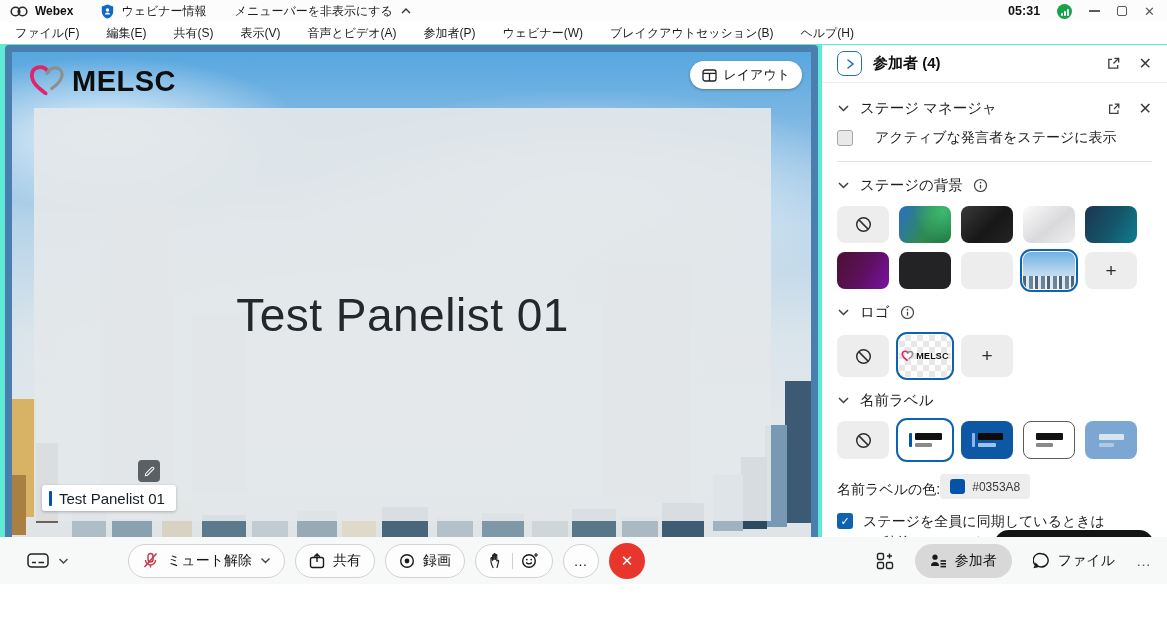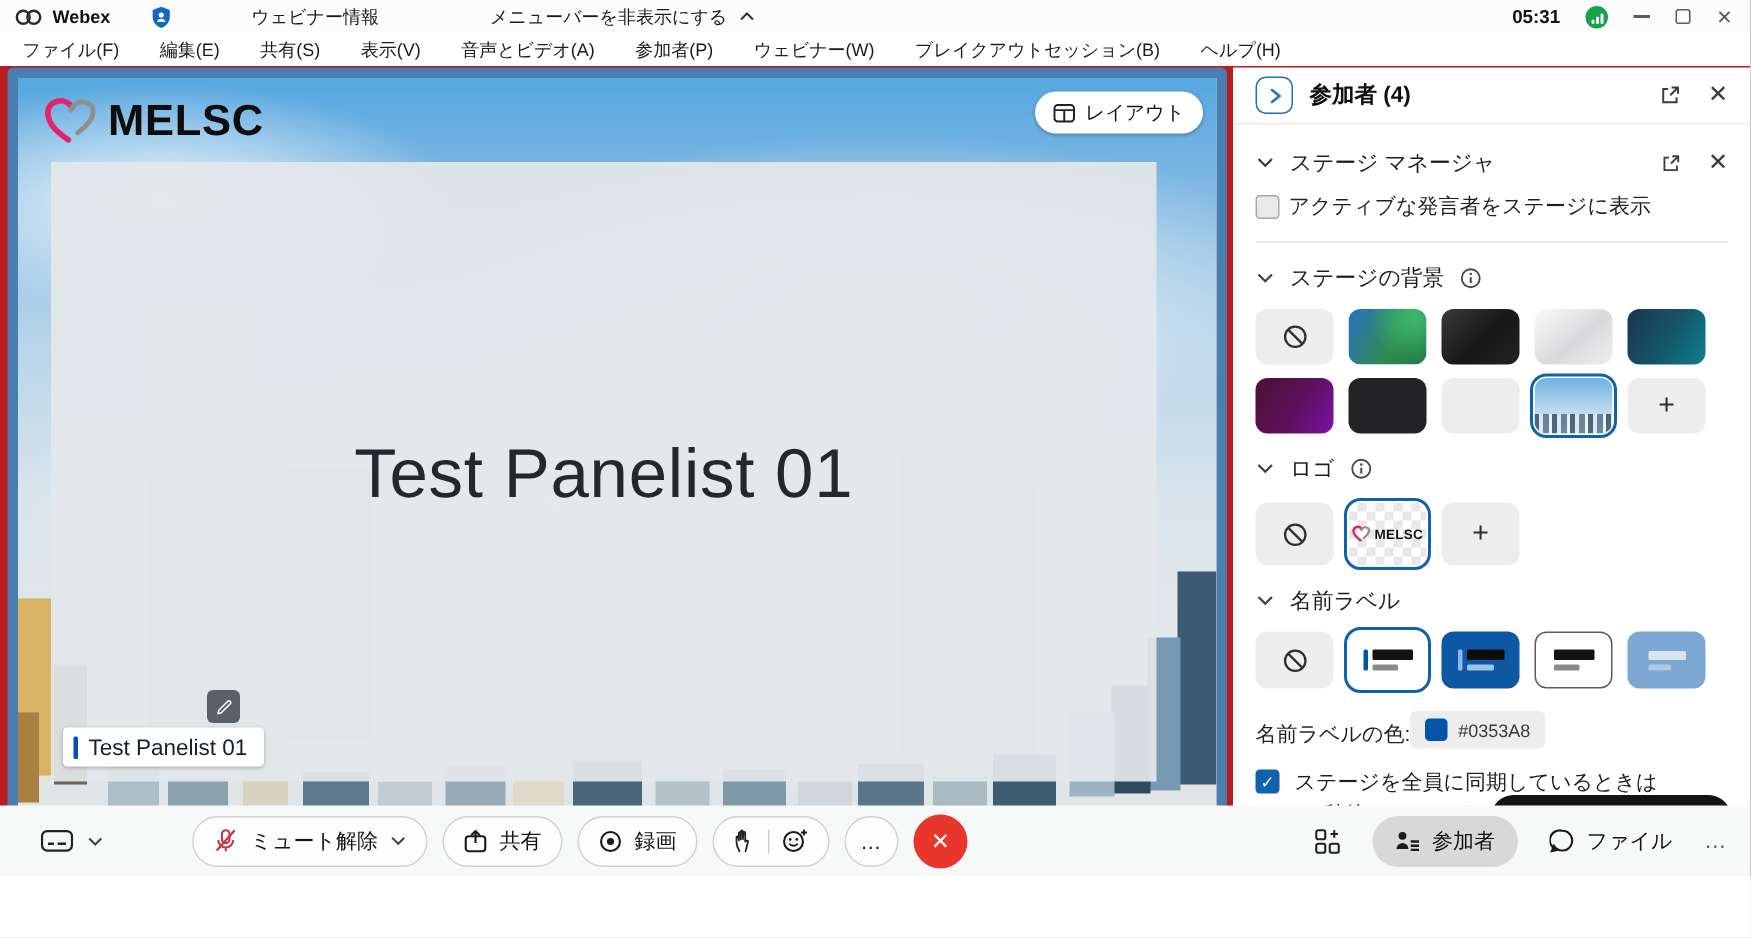--- a/index.html
+++ b/index.html
@@ -1,23 +1,23 @@
 <!DOCTYPE html>
 <html><head>
 <meta charset="utf-8">
 <style>
   * { box-sizing: border-box; margin: 0; padding: 0; }
   html,body { width:1167px; height:625px; }
   body { font-family:"Liberation Sans","DejaVu Sans",sans-serif; color:#1a1a1a; background:#fff; }
-  #app { position:relative; width:1167px; height:584px; background:#b91c1c; overflow:hidden; }
+  #app { position:relative; width:1167px; height:584px; background:#5eead4; overflow:hidden; }
 
   
   .titlebar { position:absolute; top:0; left:0; right:0; height:22px; background:#fcfcfc; display:flex; align-items:center; padding:0 12px 0 10px; font-size:12px; }
   .tb-group { display:flex; align-items:center; gap:7px; margin-right:28px; }
-  .tb-label { color:#1c1c1c;margin-left:46px; }
+  .tb-label { color:#1c1c1c; }
   .tb-bold { font-weight:700; color:#111; }
   .tb-right { margin-left:auto; display:flex; align-items:center; gap:17px; }
   .clock { font-weight:700; color:#111; font-size:12.5px; }
   .net-dot { width:15px; height:15px; border-radius:50%; background:#17a24c; display:flex; align-items:flex-end; justify-content:center; gap:1px; padding-bottom:3px; }
   .net-dot i { display:block; width:2px; background:#fff; border-radius:1px; }
   .win-min { width:11px; height:2px; background:#5a5a5a; }
   .win-max { width:10px; height:10px; border:1.3px solid #5a5a5a; border-radius:2px; }
   .win-close { color:#5a5a5a; font-size:13px; line-height:1; }
 
   
@@ -53,21 +53,21 @@
   
   .panel { position:absolute; left:822px; top:45px; width:345px; height:527px; background:#fff; font-size:14px; color:#1f1f1f; }
   .panel-header { display:flex; align-items:center; gap:11px; height:38px; padding:0 15px; border-bottom:1px solid #ececec; }
   .back-btn { width:25px; height:25px; border:1.5px solid #1f6fc0; border-radius:7px; color:#1f6fc0; display:flex; align-items:center; justify-content:center; flex:none; }
   .panel-title { font-weight:700; font-size:15px; color:#0f0f0f; }
   .hdr-icons { margin-left:auto; display:flex; align-items:center; gap:18px; color:#3d3d3d; }
   .xmark { font-size:16px; color:#3d3d3d; line-height:1; }
 
   .sec-head { display:flex; align-items:center; gap:10px; padding:14px 15px 9px; color:#1d1d1d; font-size:14.5px; }
   .sec-head .hdr-icons { gap:18px; }
-  .chk-row { display:flex; align-items:center; gap:6px; padding:2px 15px 14px; }
+  .chk-row { display:flex; align-items:center; gap:22px; padding:2px 15px 14px; }
   .chk-row2 { display:flex; align-items:flex-start; gap:10px; padding:12px 15px 0; }
   .checkbox { width:16px; height:16px; border-radius:3px; flex:none; }
   .cb-off { background:#e9e9e9; border:1px solid #a6a6a6; }
   .cb-on { background:#0f62ad; color:#fff; display:flex; align-items:center; justify-content:center; font-size:11px; font-weight:700; }
   .divider { height:1px; background:#e4e4e4; margin:0 15px; }
 
   .grid5 { display:grid; grid-template-columns:repeat(5,52px); gap:9px 10px; padding:2px 15px 0; }
   .thumb { width:52px; height:37px; border-radius:8px; position:relative; display:flex; align-items:center; justify-content:center; overflow:hidden; }
   .sel { outline:2px solid #0f62ad; outline-offset:1px; }
   .t-none, .t-add, .t-gray { background:#ededed; }

